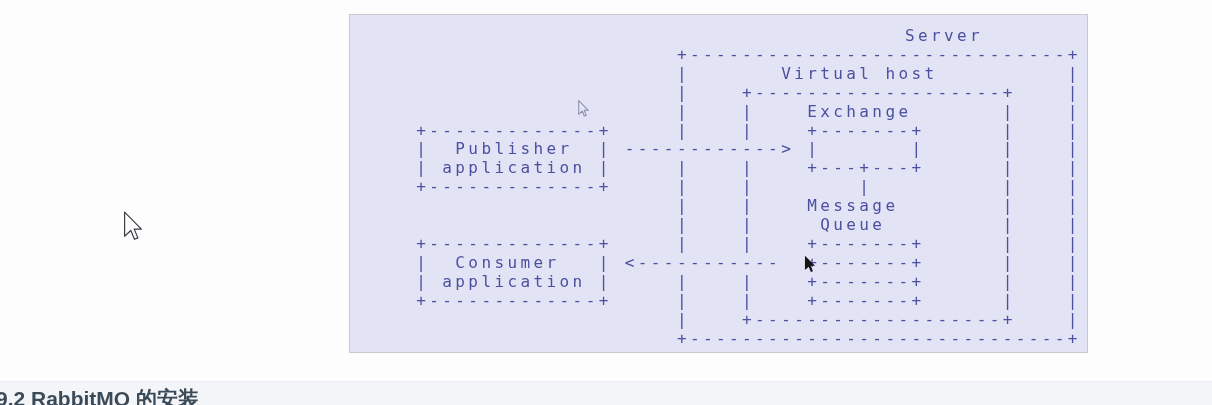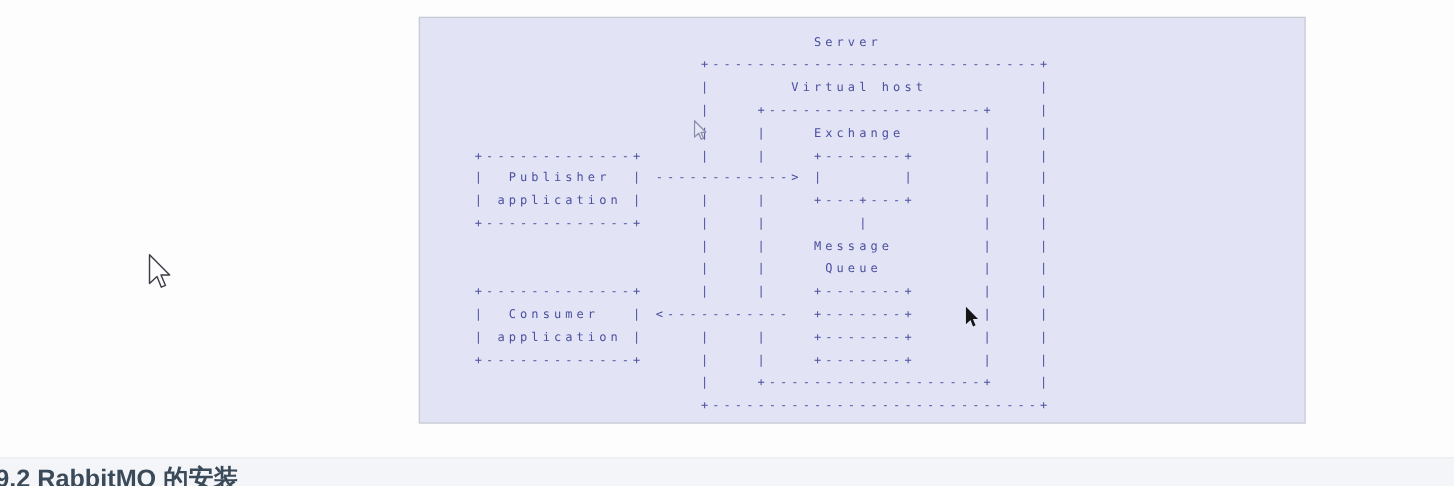--- a/index.html
+++ b/index.html
@@ -21,25 +21,26 @@
     width: 737px;
     height: 337px;
     background: var(--panel-bg, #e2e3f5);
     border: 1px solid var(--panel-border, #c8cad1);
     box-sizing: content-box;
   }
   .ascii-art {
     margin: 0;
     padding: 12px 0 0 8px;
     font-family: "DejaVu Sans Mono", monospace;
-    font-size: 10px;
+    font-size: 16px;
     line-height: 18.9px;
     letter-spacing: 3.4px;
     color: var(--diagram-text, #4b50a0);
     white-space: pre;
+    text-align: center;
   }
   .bottom-band {
     position: absolute;
     left: 0;
     top: 381px;
     width: 1212px;
     height: 24px;
     background: var(--band-bg, #f4f5f8);
     border-top: 1px solid #ededf1;
     overflow: hidden;

